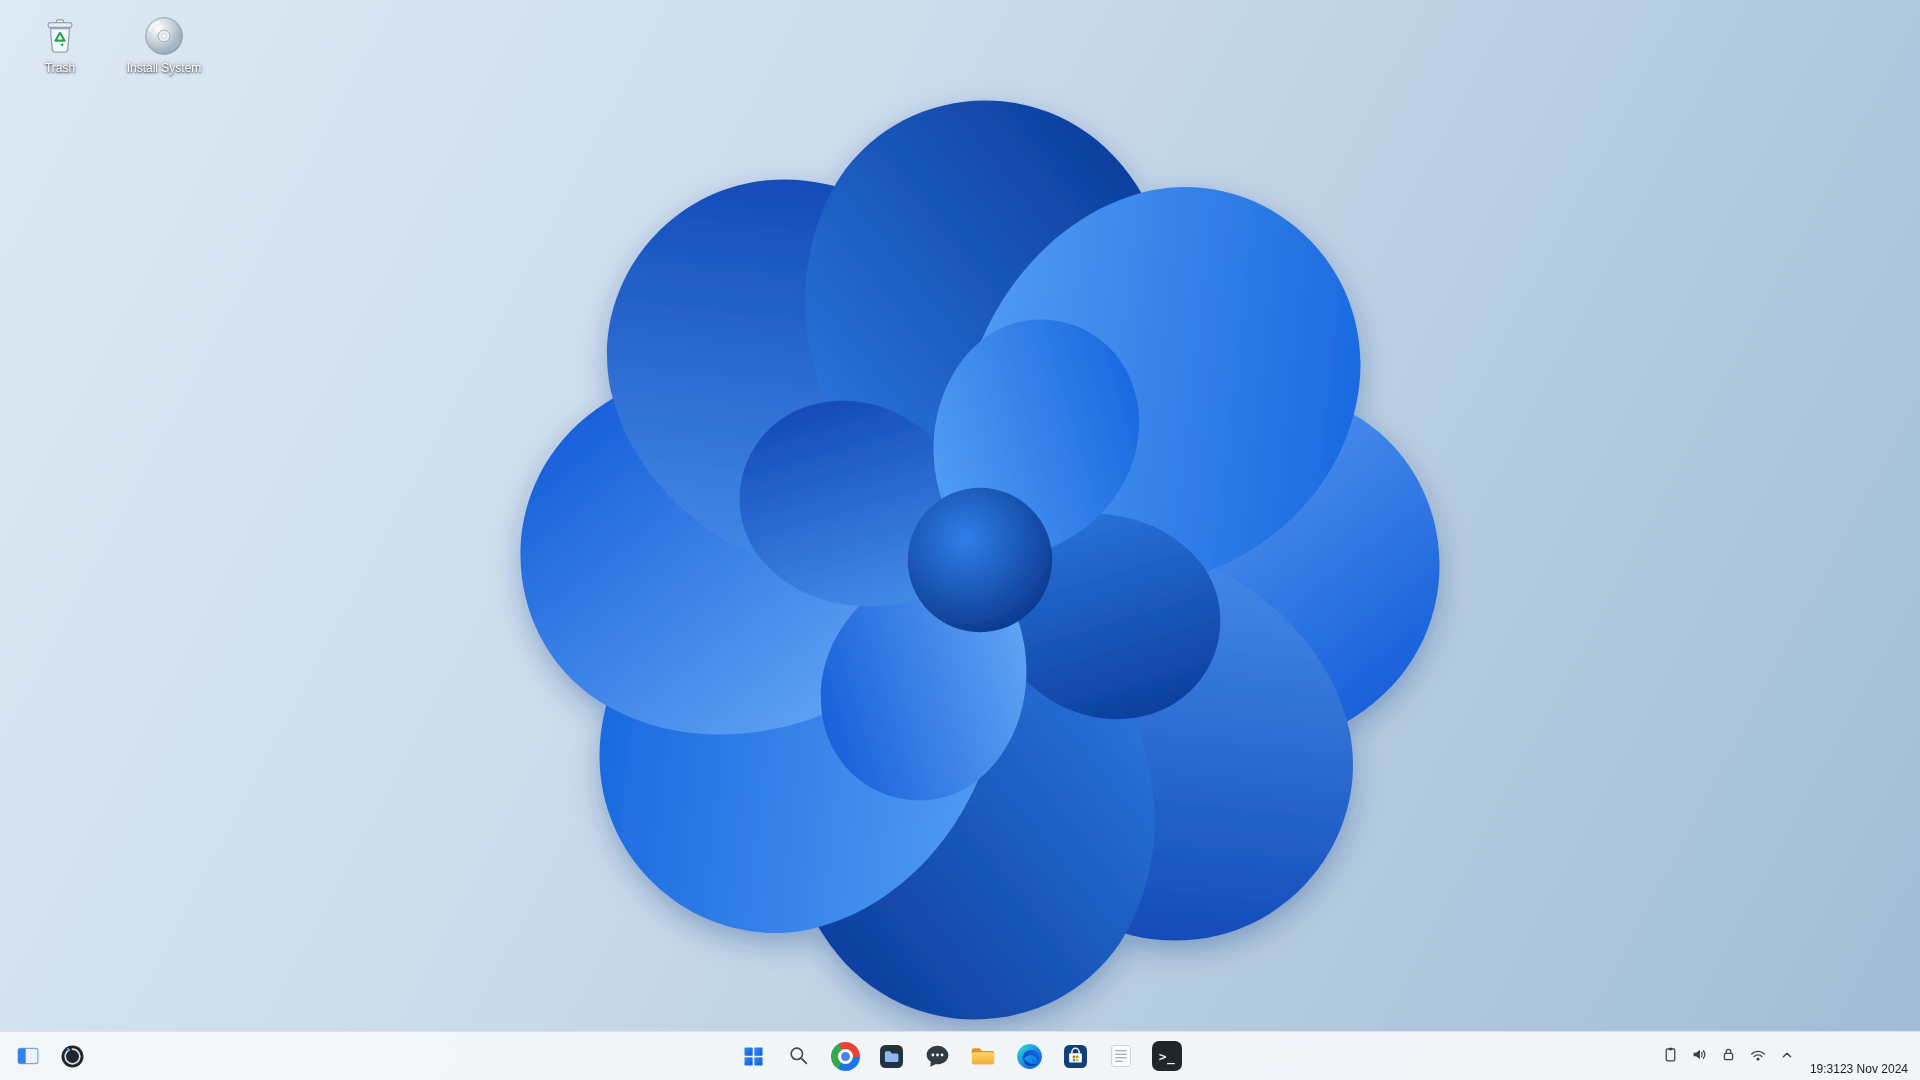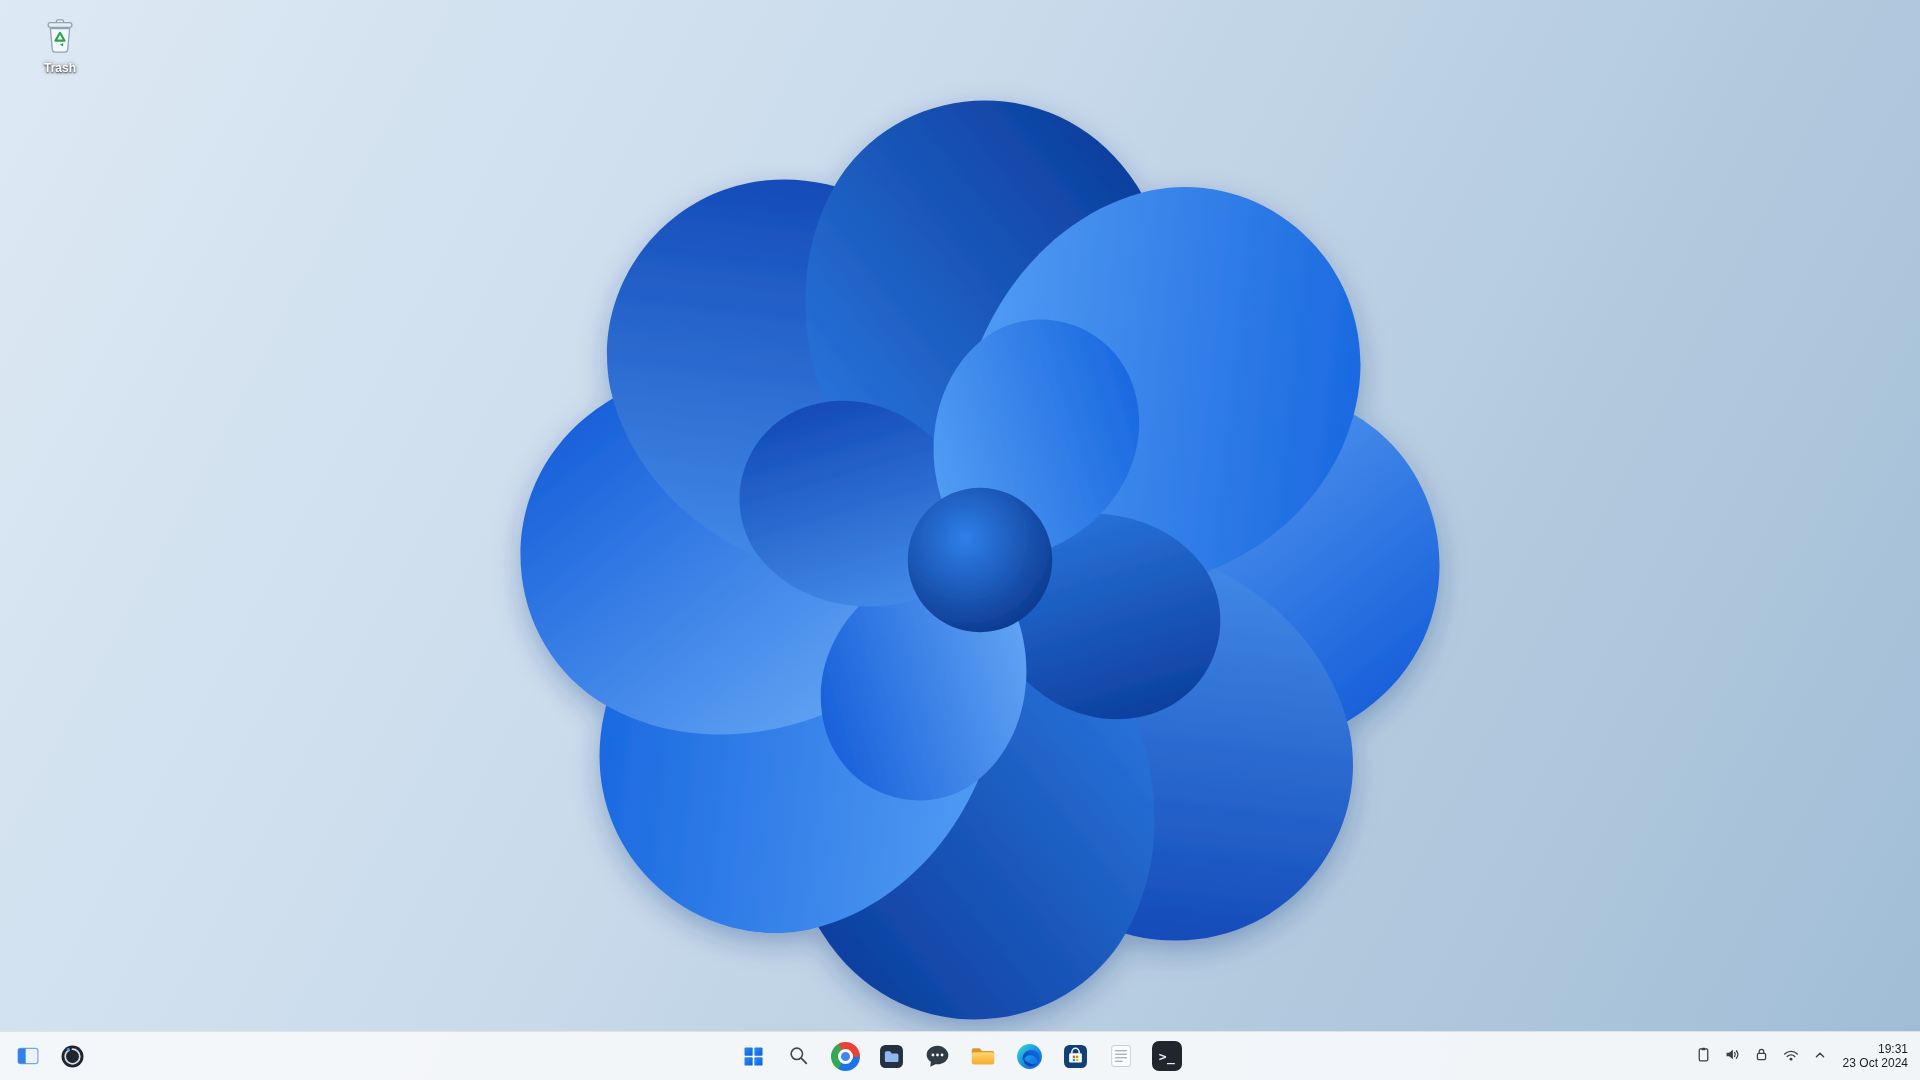--- a/index.html
+++ b/index.html
@@ -5,39 +5,39 @@
   html,body{margin:0;padding:0;width:1920px;height:1080px;overflow:hidden;
     font-family:"Liberation Sans",sans-serif;-webkit-font-smoothing:antialiased;}
   .desktop{position:absolute;inset:0;
     background:linear-gradient(118deg,#dde9f4 0%,#cbdcec 38%,#b3cade 72%,#a0bdd6 100%);}
   .bloom-wrap{position:absolute;left:300px;top:40px;width:1360px;height:1010px;pointer-events:none;}
   .bloom-wrap svg{width:100%;height:100%;}
 
   
   .desktop-icons{position:absolute;top:8px;left:10px;display:flex;gap:4px;}
   .dicon{width:96px;display:flex;flex-direction:column;align-items:center;gap:3px;
-    padding:6px 2px;border-radius:4px;cursor:default;font-weight:bold;}
+    padding:6px 2px;border-radius:4px;cursor:default;}
   .dicon .glyph{width:44px;height:44px;display:flex;align-items:center;justify-content:center;}
   .dicon .lbl{font-size:12px;line-height:14px;color:#ffffff;text-align:center;max-width:80px;
     text-shadow:0 1px 2px rgba(0,0,0,0.75),0 0 4px rgba(0,0,0,0.45);}
 
   
   .taskbar{position:absolute;left:0;right:0;bottom:0;height:48px;
     background:rgba(246,248,250,0.95);backdrop-filter:blur(18px);
     border-top:1px solid rgba(0,0,0,0.08);}
   .tb-left{position:absolute;left:8px;top:0;height:100%;display:flex;align-items:center;gap:4px;}
   .tb-center{position:absolute;left:50%;transform:translateX(-50%);top:0;height:100%;
     display:flex;align-items:center;gap:6px;}
   .tb-right{position:absolute;right:2px;top:0;height:100%;display:flex;align-items:center;gap:1px;}
   .tb-btn{width:40px;height:40px;border:none;background:transparent;border-radius:6px;
     display:flex;align-items:center;justify-content:center;padding:0;cursor:pointer;}
   .tb-btn .ic{display:flex;align-items:center;justify-content:center;}
   .tray-btn{width:28px;height:36px;border:none;background:transparent;border-radius:5px;
     display:flex;align-items:center;justify-content:center;padding:0;cursor:pointer;}
-  .clock{height:40px;display:flex;flex-direction:column;align-items:flex-end;justify-content:center;
+  .clock{height:40px;display:flex;flex-direction:row;align-items:flex-end;justify-content:center;
     font-size:12px;line-height:14px;color:#1b1d20;padding:0 10px 0 8px;border-radius:6px;cursor:pointer;}
 
   
   .colorwheel{width:29px;height:29px;border-radius:50%;position:relative;
     background:conic-gradient(from -30deg,#e94335 0 120deg,#1a73e8 0 240deg,#34a853 0 360deg);}
   .colorwheel::after{content:"";position:absolute;inset:7px;border-radius:50%;
     background:#4285f4;border:3.5px solid #ffffff;}
   .term-badge{width:30px;height:30px;border-radius:7px;background:#1f262e;color:#e9eef4;
     display:flex;align-items:center;justify-content:center;
     font:600 13px "DejaVu Sans Mono",monospace;letter-spacing:0.5px;}
@@ -129,20 +129,32 @@
           <rect x="20" y="6.5" width="8" height="4" rx="2" fill="#eef2f6" stroke="#90a4b4" stroke-width="1.4"></rect>
           <rect x="11" y="9.5" width="26" height="5" rx="2.5" fill="#e6edf3" stroke="#90a4b4" stroke-width="1.4"></rect>
           <path d="M13.5 16h21l-2.1 22.6a3.4 3.4 0 0 1-3.4 3H19a3.4 3.4 0 0 1-3.4-3z" fill="#f4f7fa" stroke="#90a4b4" stroke-width="1.4"></path>
           <path d="M24 20.5l5 8.6h-10z" fill="none" stroke="#2ba24c" stroke-width="2.3" stroke-linejoin="round"></path>
           <path d="M24 33.5l3.4-2v4z" fill="#2ba24c"></path>
         </svg>
       </span>
       <span class="lbl">Trash</span>
     </div>
 
+    <div class="dicon">
+      <span class="glyph">
+        <svg viewBox="0 0 48 48" width="44" height="44">
+          <circle cx="24" cy="24" r="20" fill="url(#discGrad)" stroke="#7c8e9c" stroke-width="0.8"></circle>
+          <path d="M8 18a17 17 0 0 1 10-9" fill="none" stroke="#ffffff" stroke-width="2.5" opacity="0.7" stroke-linecap="round"></path>
+          <path d="M40 30a17 17 0 0 1-9 9" fill="none" stroke="#aab9c6" stroke-width="2.5" opacity="0.8" stroke-linecap="round"></path>
+          <circle cx="24" cy="24" r="6.5" fill="#e9eef3" stroke="#97a7b4" stroke-width="1"></circle>
+          <circle cx="24" cy="24" r="2.6" fill="#fbfdfe" stroke="#aebecb" stroke-width="0.8"></circle>
+        </svg>
+      </span>
+      <span class="lbl">Install System</span>
+    </div>
 
 
   </div>
 
   <div class="taskbar">
 
     <div class="tb-left">
       <button class="tb-btn">
         <span class="ic">
           <svg viewBox="0 0 48 48" width="28" height="28">
@@ -306,19 +318,19 @@
       <button class="tray-btn">
         <span class="ic">
           <svg viewBox="0 0 20 20" width="16" height="16">
             <path d="M5.5 12.3 10 7.8l4.5 4.5" fill="none" stroke="#3c4043" stroke-width="1.7" stroke-linecap="round" stroke-linejoin="round"></path>
           </svg>
         </span>
       </button>
 
       <div class="clock">
         <span>19:31</span>
-        <span>23 Oct 2024</span>
+        <span>23 Nov 2024</span>
       </div>
 
     </div>
 
   </div>
 </div>
 
 </body></html>

